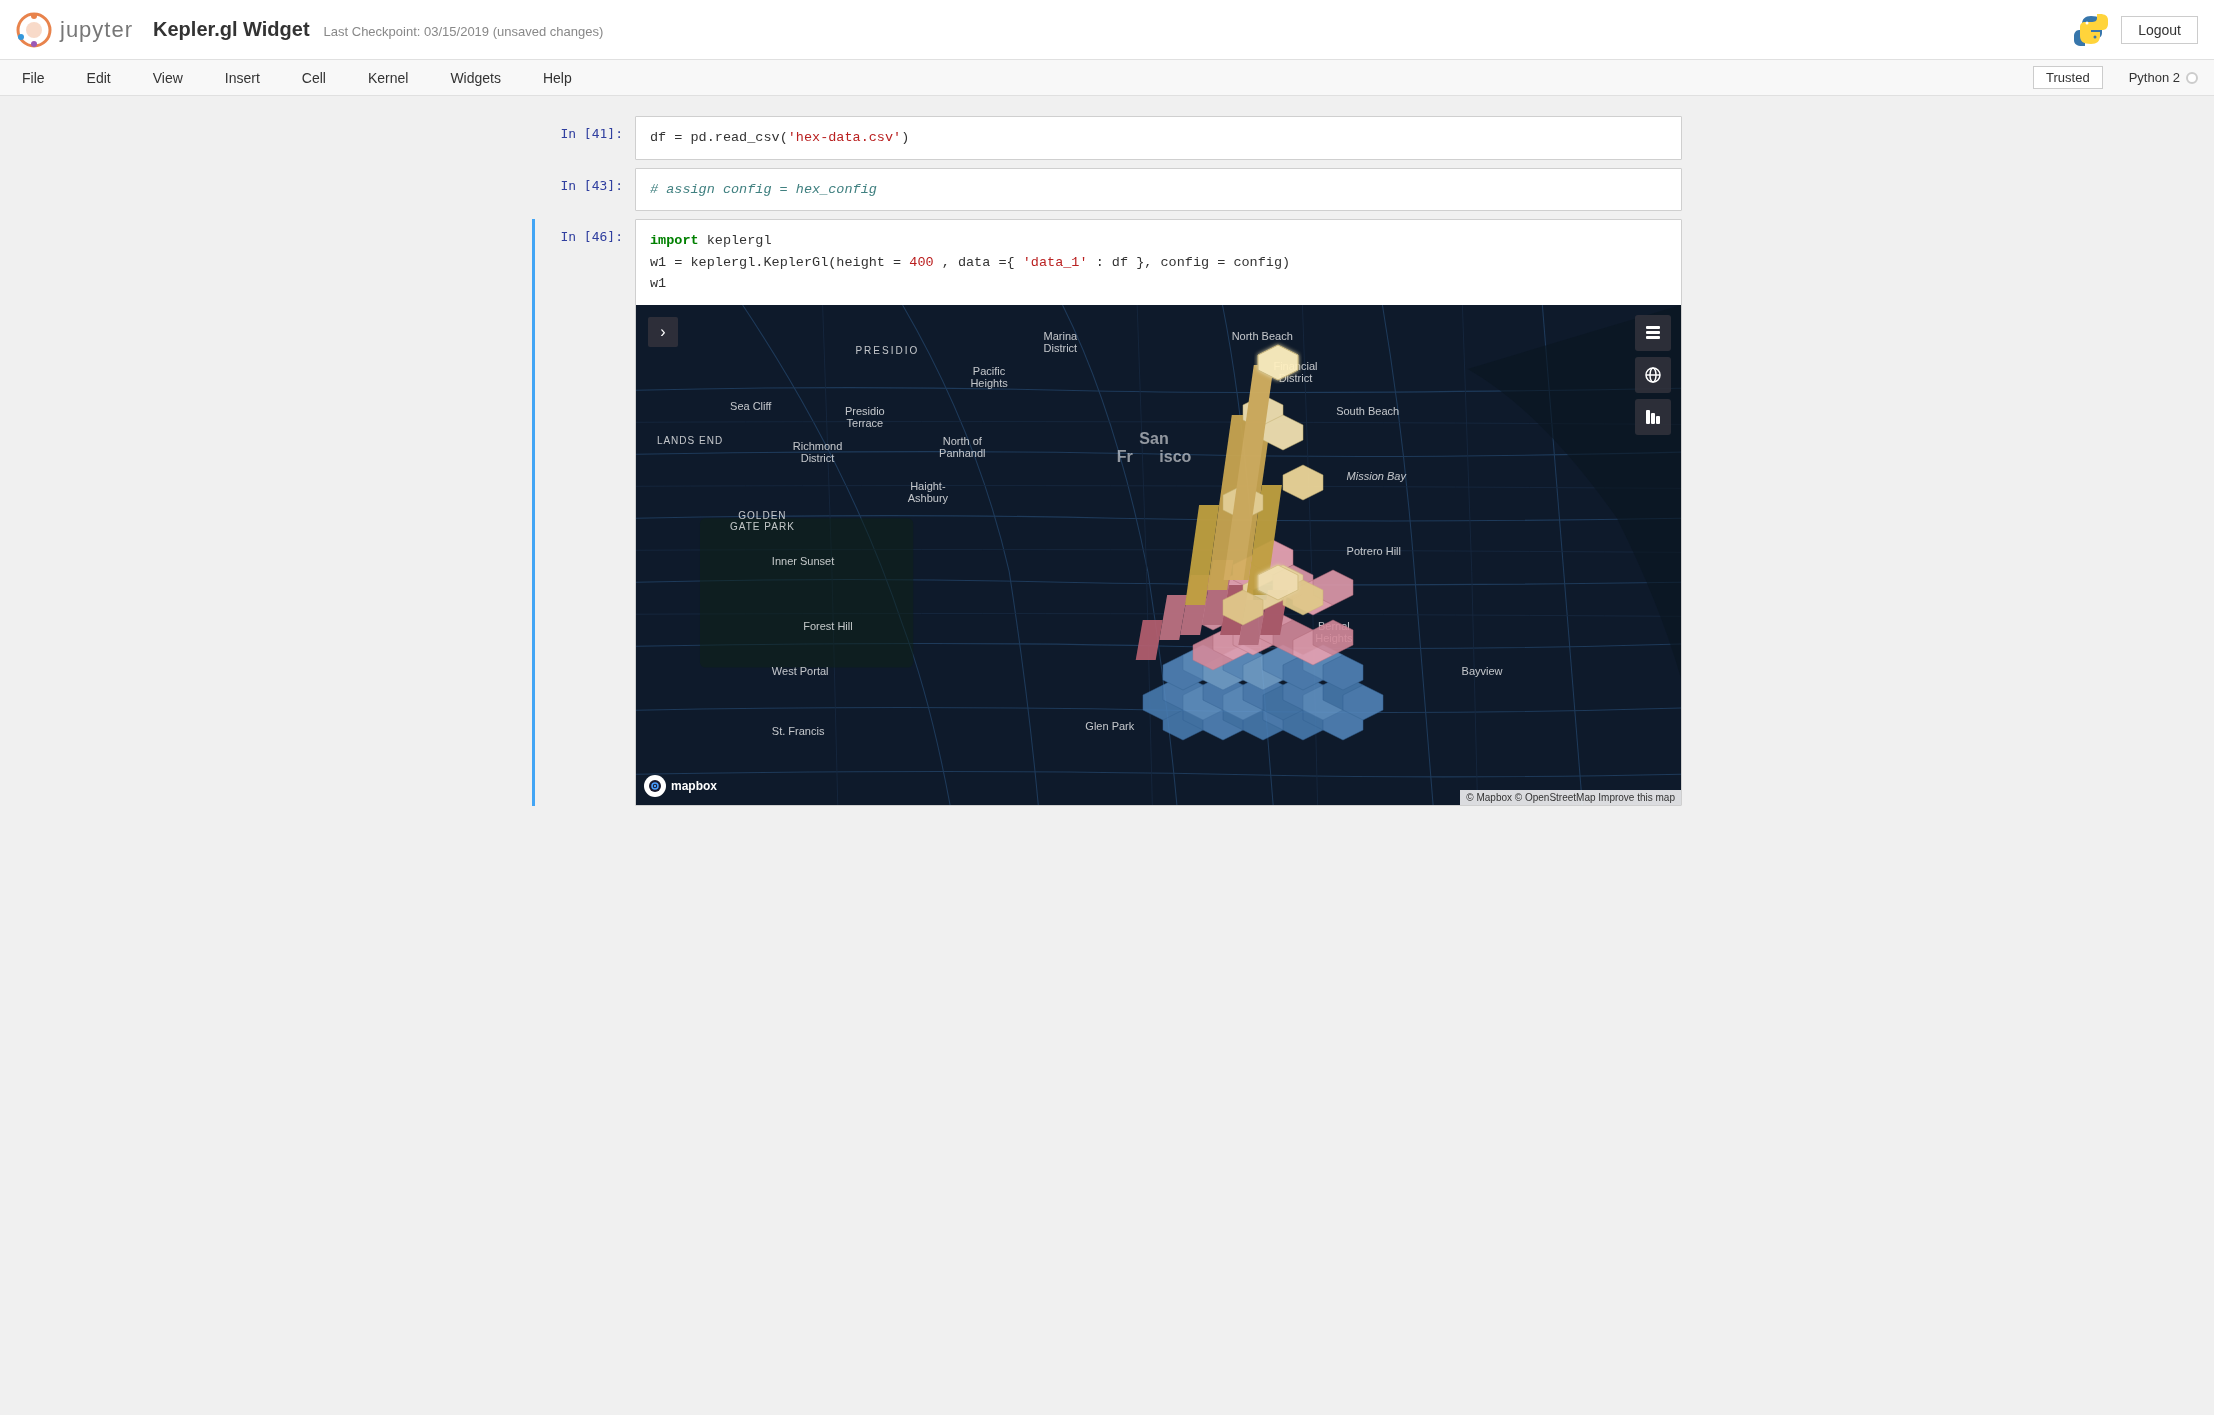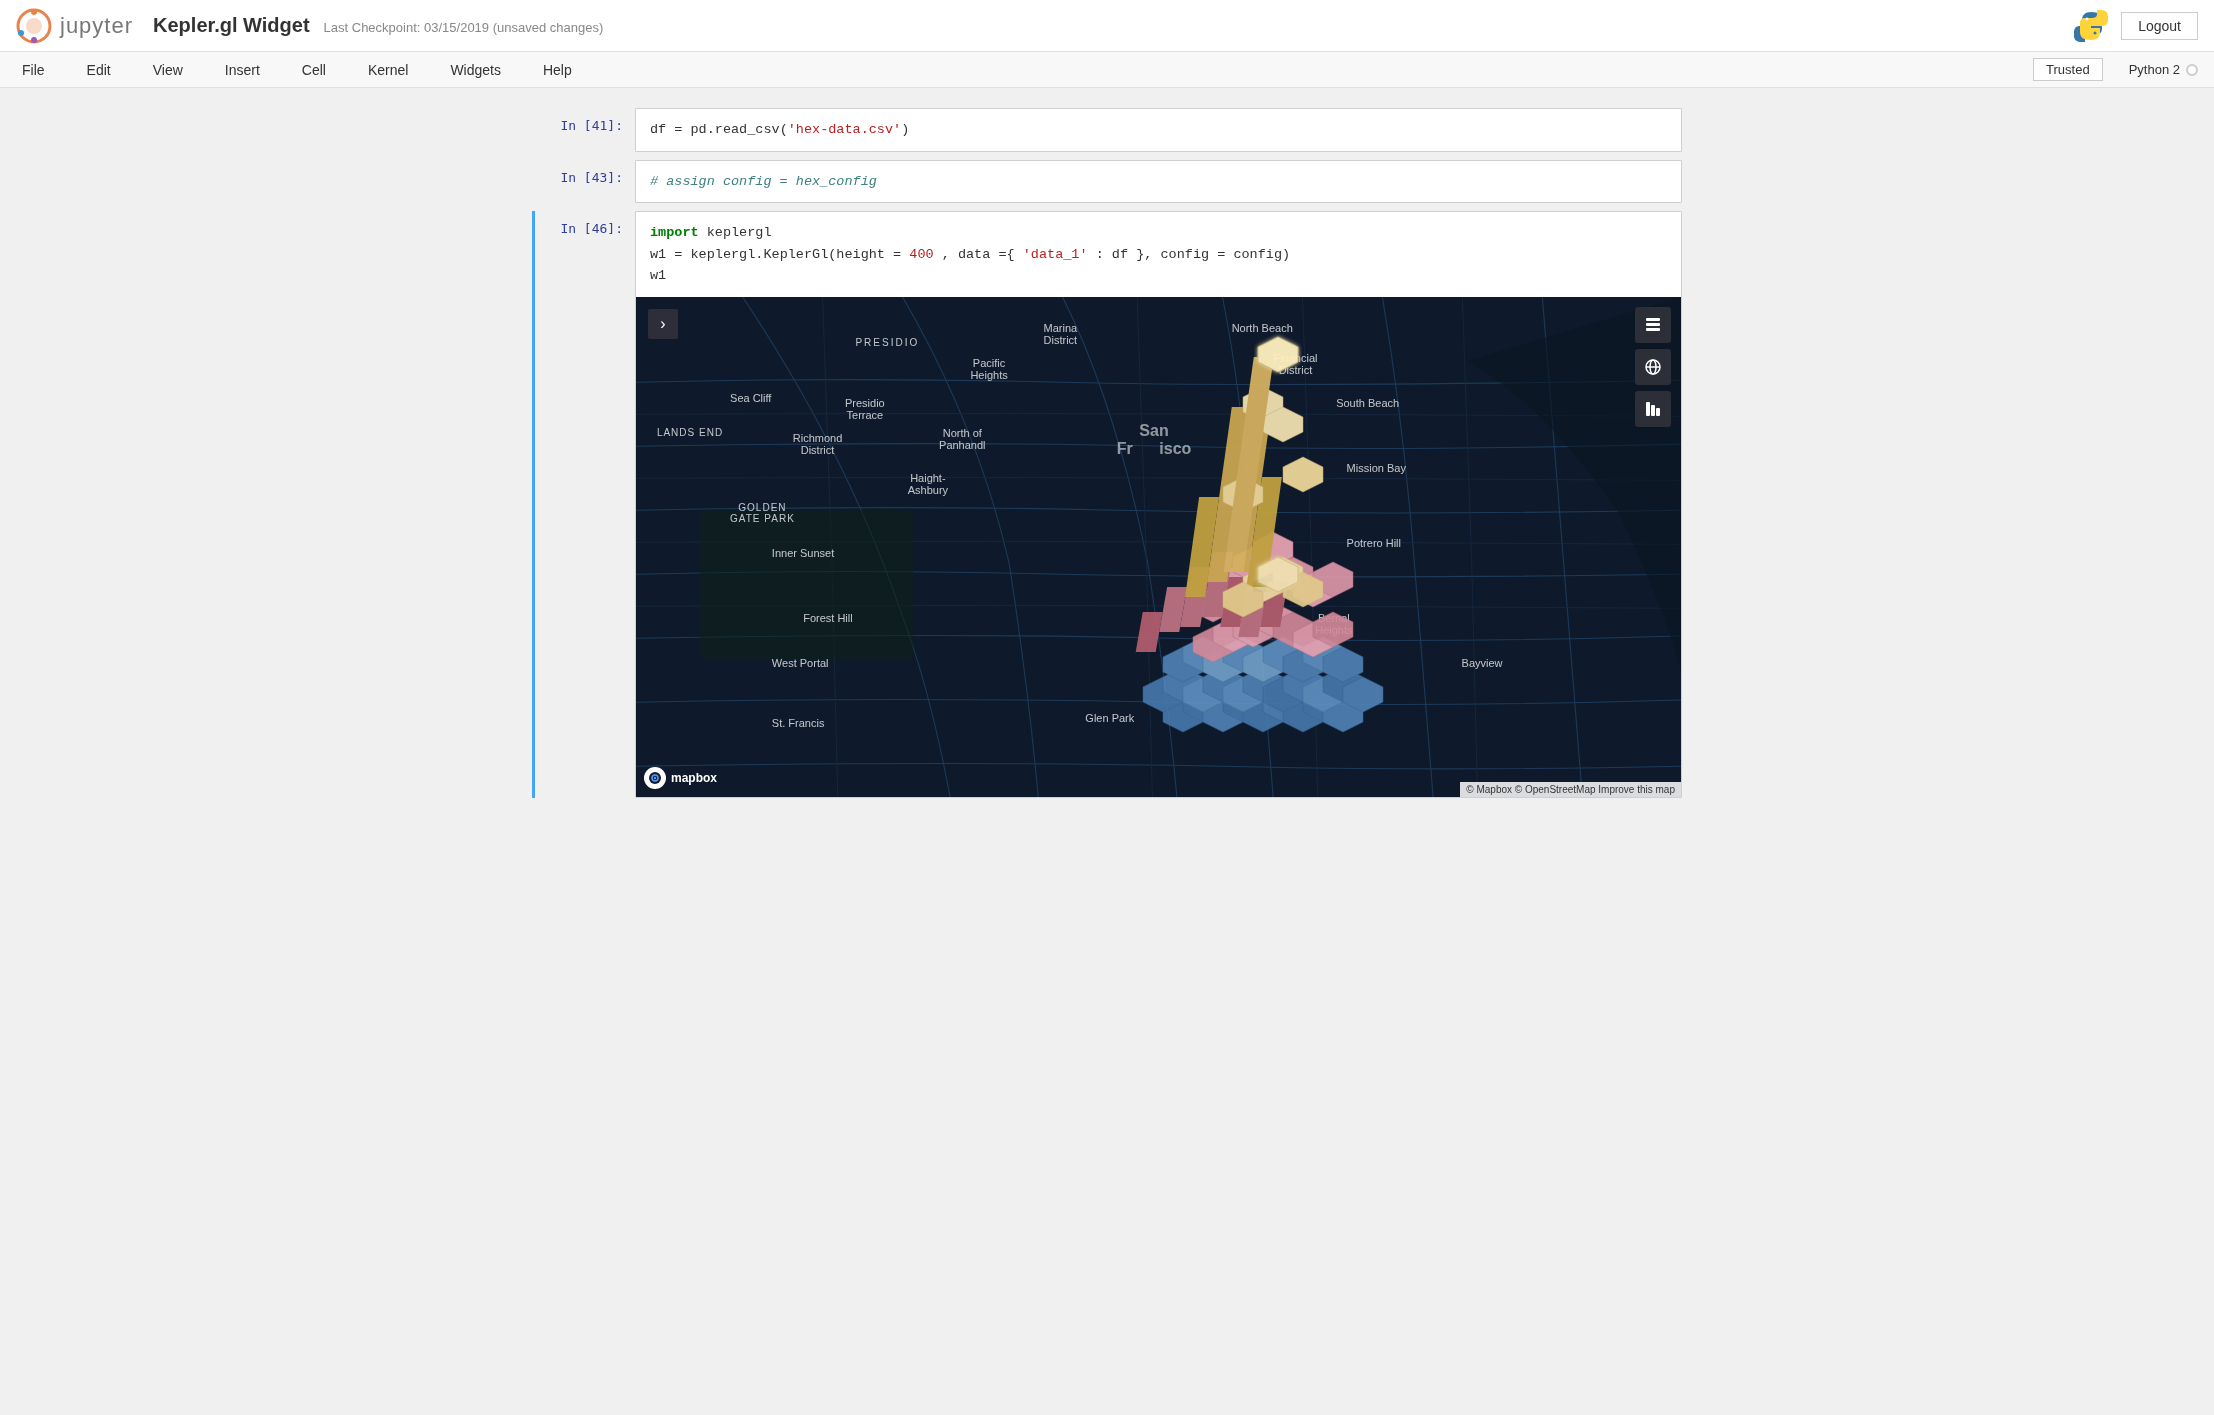--- a/index.html
+++ b/index.html
@@ -9,21 +9,21 @@
       min-height: 100vh;
     }
 
     
     #topbar {
       background: #fff;
       border-bottom: 1px solid #e0e0e0;
       display: flex;
       align-items: center;
       padding: 0 16px;
-      height: 52px;
+      height: 60px;
     }
     #topbar .logo-area {
       display: flex;
       align-items: center;
       gap: 8px;
       margin-right: 20px;
     }
     .jupyter-logo {
       width: 36px;
       height: 36px;
@@ -390,21 +390,21 @@
         <div class="map-label" style="top:11%;left:61%;white-space:pre-line;">Financial<br>District</div>
         <div class="map-label" style="top:8%;left:21%;letter-spacing:2px;font-size:10px;">PRESIDIO</div>
         <div class="map-label" style="top:19%;left:9%;">Sea Cliff</div>
         <div class="map-label" style="top:20%;left:20%;white-space:pre-line;">Presidio<br>Terrace</div>
         <div class="map-label" style="top:27%;left:15%;white-space:pre-line;">Richmond<br>District</div>
         <div class="map-label" style="top:26%;left:29%;white-space:pre-line;">North of<br>Panhandl</div>
         <div class="map-label" style="top:25%;left:46%;font-size:16px;font-weight:700;color:rgba(255,255,255,0.55);">San<br>Fr&nbsp;&nbsp;&nbsp;&nbsp;&nbsp;&nbsp;isco</div>
         <div class="map-label" style="top:20%;left:67%;">South Beach</div>
         <div class="map-label" style="top:26%;left:2%;font-size:10px;letter-spacing:1px;">LANDS END</div>
         <div class="map-label" style="top:35%;left:26%;white-space:pre-line;">Haight-<br>Ashbury</div>
-        <div class="map-label" style="top:33%;left:68%;">Mission Bay</div>
+        <div class="map-label" style="top:33%;left:68%;font-style:italic;">Mission Bay</div>
         <div class="map-label" style="top:41%;left:9%;font-size:10px;letter-spacing:1px;white-space:pre-line;">GOLDEN<br>GATE PARK</div>
         <div class="map-label" style="top:50%;left:13%;">Inner Sunset</div>
         <div class="map-label" style="top:48%;left:68%;">Potrero Hill</div>
         <div class="map-label" style="top:63%;left:16%;">Forest Hill</div>
         <div class="map-label" style="top:63%;left:65%;white-space:pre-line;">Bernal<br>Heights</div>
         <div class="map-label" style="top:72%;left:13%;">West Portal</div>
         <div class="map-label" style="top:83%;left:43%;">Glen Park</div>
         <div class="map-label" style="top:84%;left:13%;">St. Francis</div>
         <div class="map-label" style="top:72%;left:79%;">Bayview</div>
 

